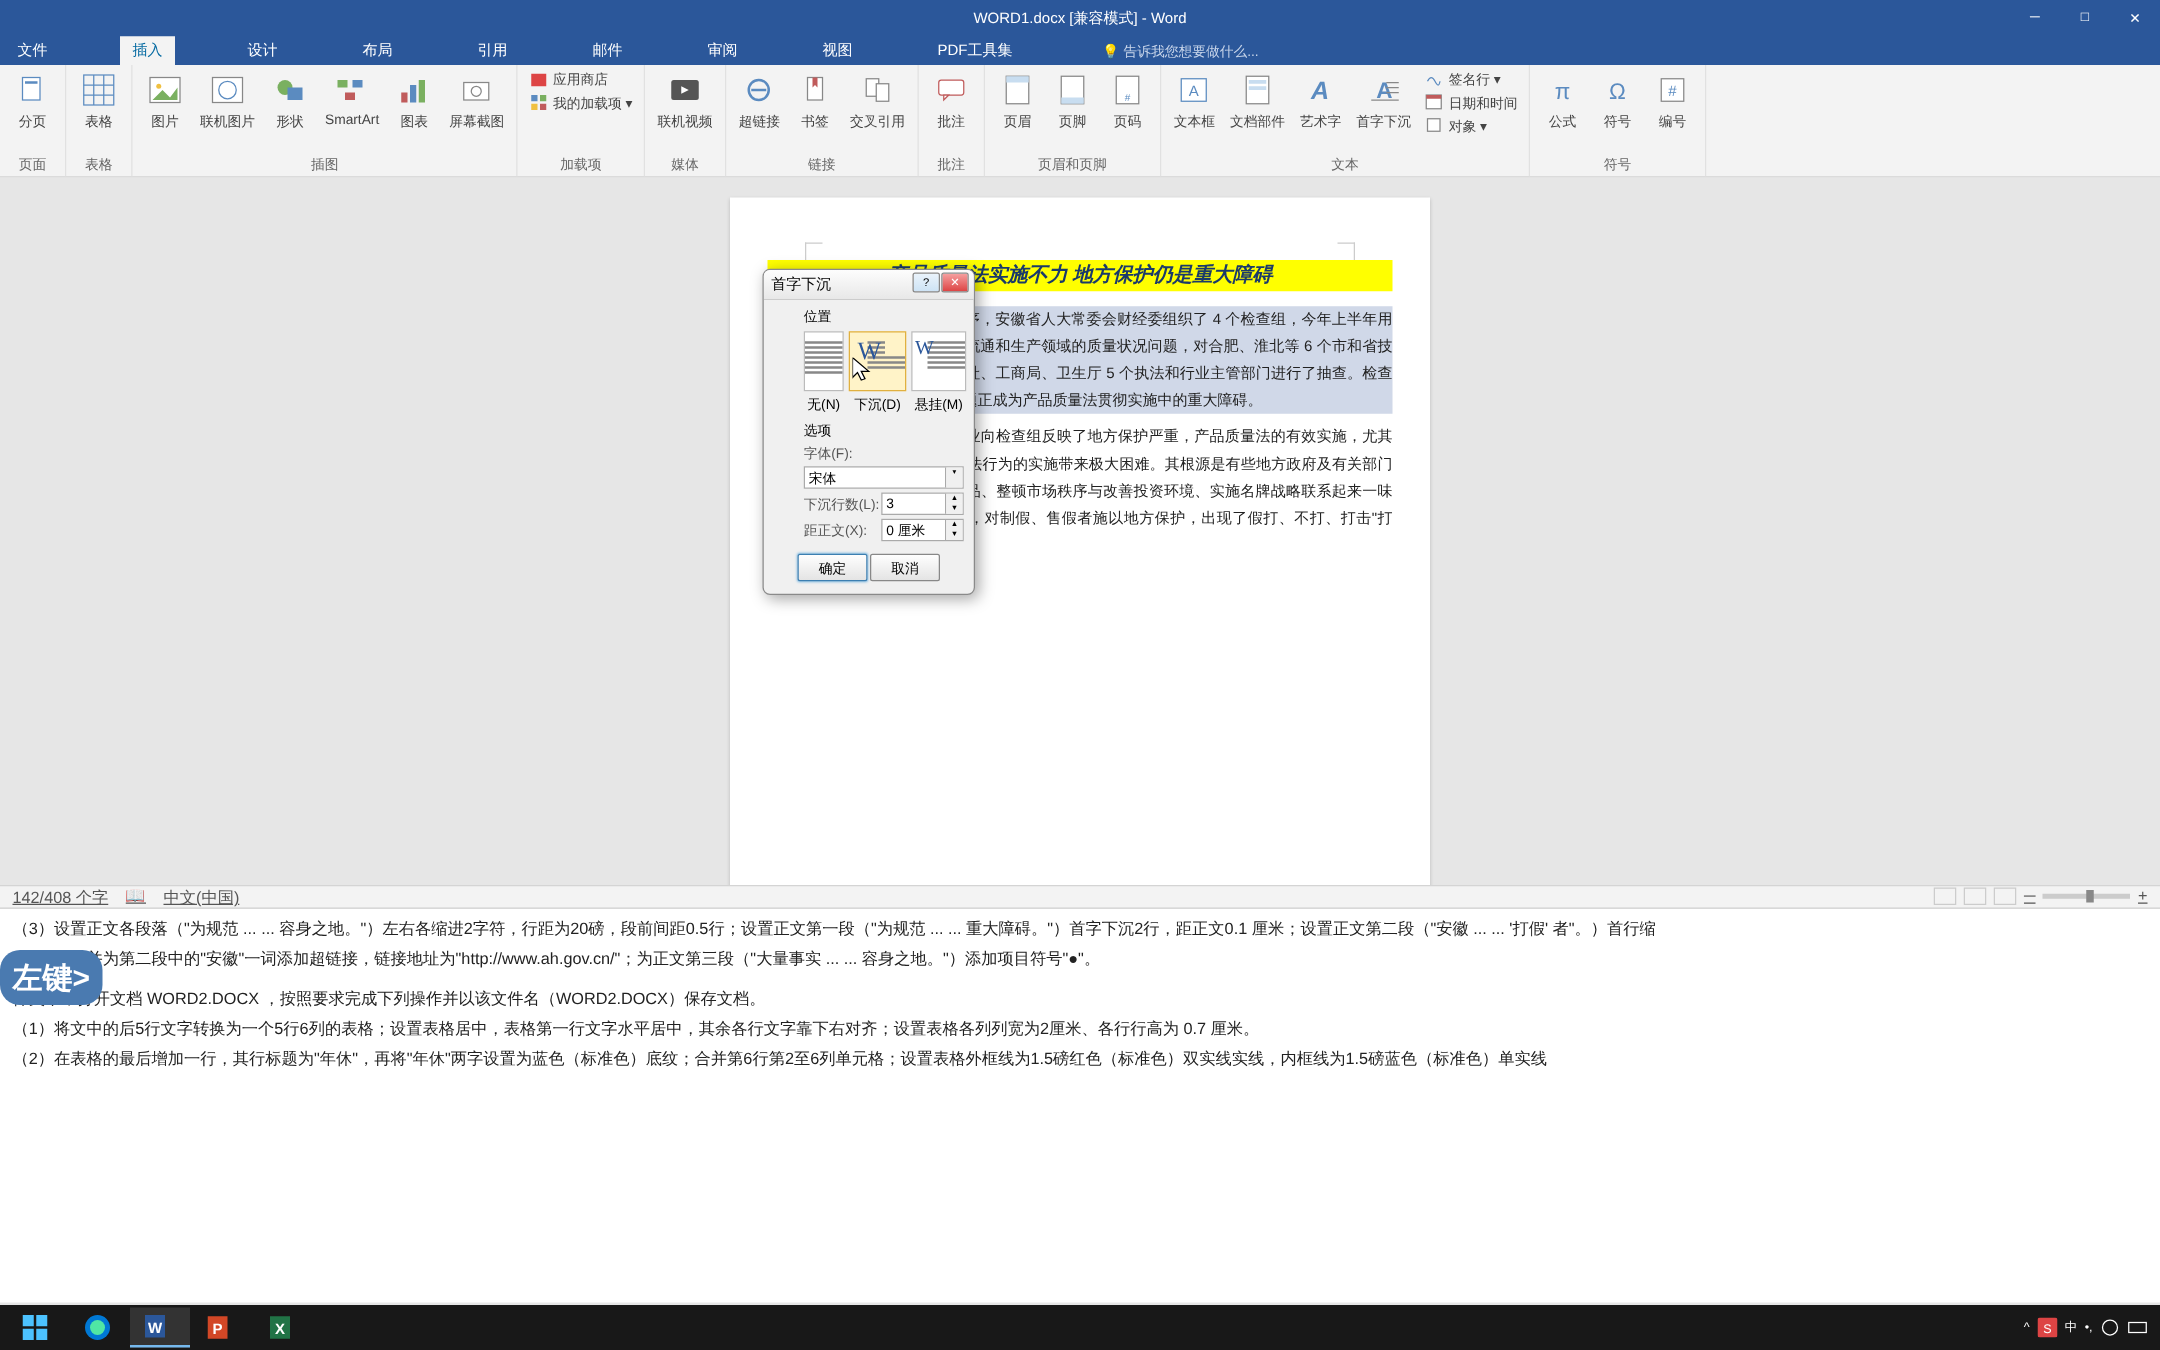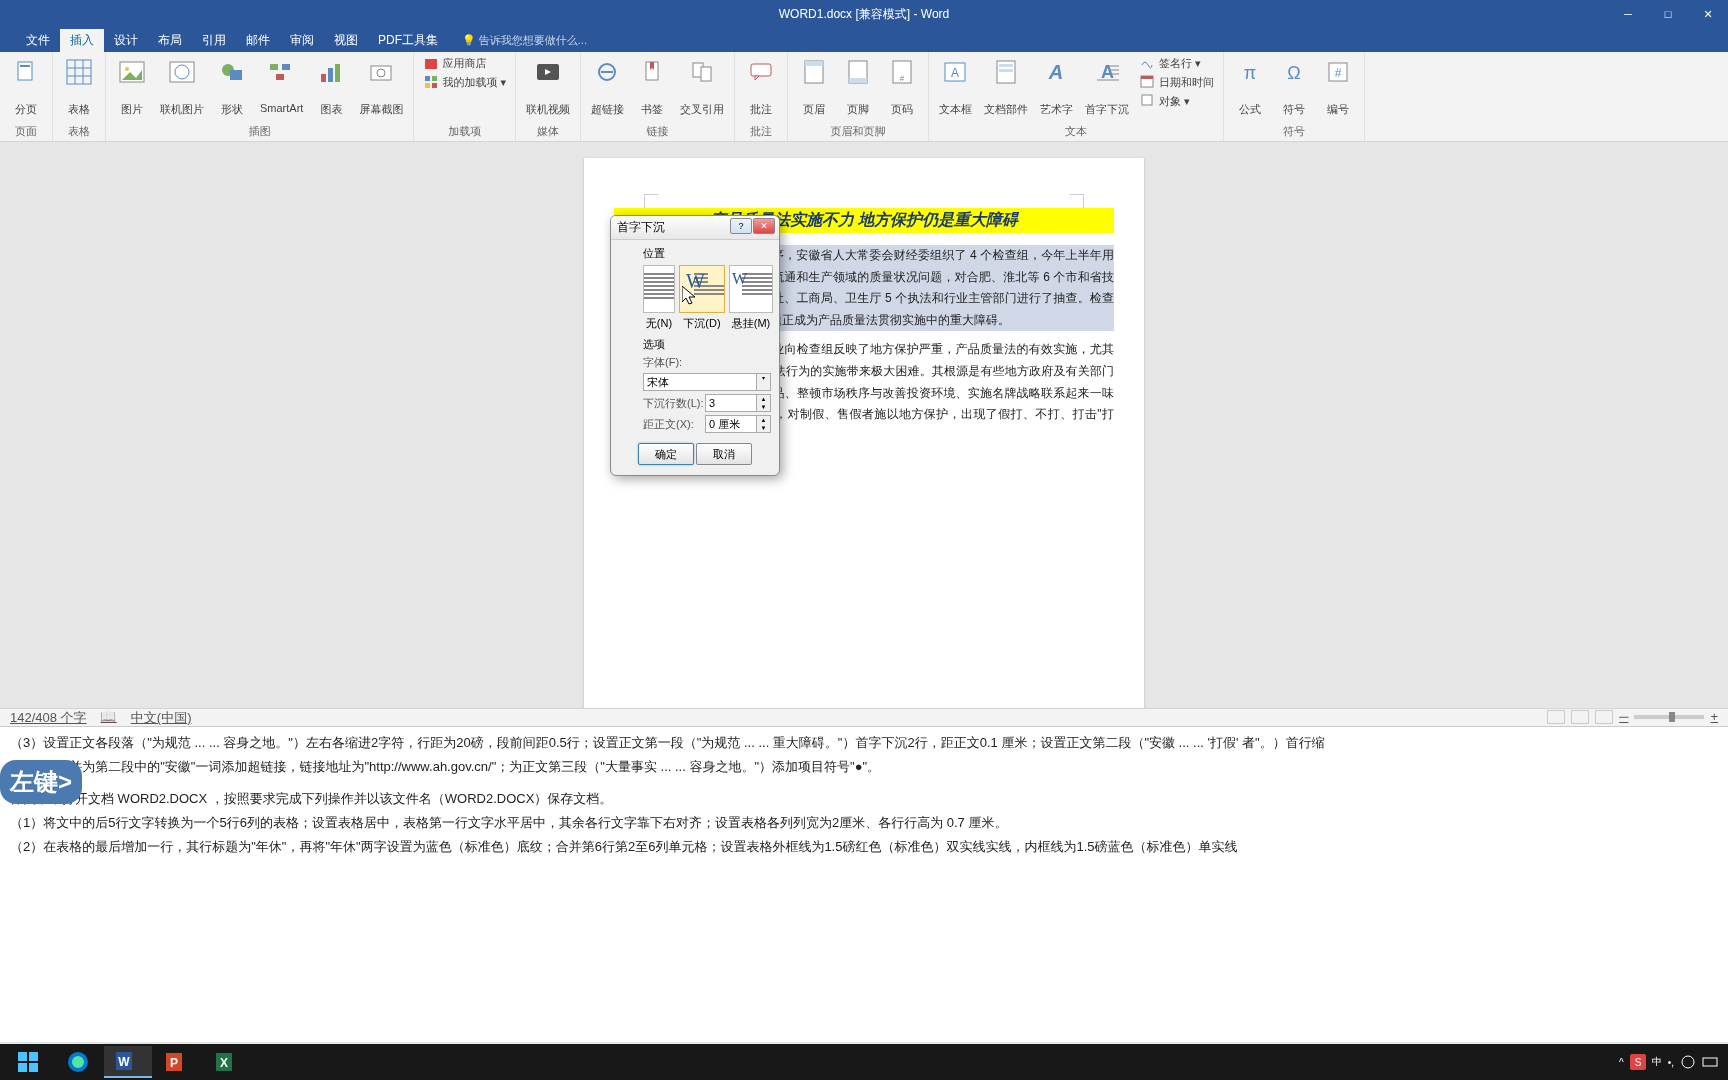--- a/index.html
+++ b/index.html
@@ -4,34 +4,34 @@
 <style>
 *{margin:0;padding:0;box-sizing:border-box;font-family:"Microsoft YaHei",SimSun,sans-serif;}
 body{background:#e6e6e6;width:1728px;height:1080px;overflow:hidden;position:relative;}
 
 
 .titlebar{height:28px;background:#2b579a;color:#fff;display:flex;align-items:center;justify-content:center;position:relative;font-size:12px;}
 .titlebar .win-ctrl{position:absolute;right:0;top:0;display:flex;}
 .titlebar .win-btn{width:40px;height:28px;display:flex;align-items:center;justify-content:center;color:#fff;font-size:11px;}
 
 
-.tabs{height:24px;background:#2b579a;display:flex;align-items:center;padding-left:16px;}
+.tabs{height:24px;background:#2b579a;display:flex;align-items:flex-end;padding-left:4px;gap:48px;}
 .tab{padding:3px 10px;font-size:12px;color:#fff;cursor:pointer;}
 .tab.active{background:#f3f3f3;color:#0369a1;}
 .tab.file{color:#fff;}
 .tell-me{color:#c8d5ea;font-size:11px;margin-left:8px;padding:3px 6px;}
 
 
 .ribbon{height:90px;background:#f3f3f3;border-bottom:1px solid #d4d4d4;display:flex;}
 .rgroup{border-right:1px solid #e1e1e1;padding:2px 6px 0 6px;display:flex;flex-direction:column;justify-content:space-between;}
 .rgroup .controls{display:flex;align-items:flex-start;gap:4px;}
 .rgroup .glabel{text-align:center;font-size:11px;color:#666;padding:2px 0;}
 .rbtn{display:flex;flex-direction:column;align-items:center;gap:2px;padding:2px 4px;cursor:pointer;}
 .rbtn .ricon{width:32px;height:32px;display:flex;align-items:center;justify-content:center;}
-.rbtn .rlabel{font-size:11px;color:#444;white-space:nowrap;margin-top:12px;}
+.rbtn .rlabel{font-size:11px;color:#444;white-space:nowrap;}
 .rbtn-stack{display:flex;flex-direction:column;gap:1px;}
 .rbtn-h{display:flex;align-items:center;gap:3px;font-size:11px;color:#444;padding:1px 3px;}
 .rbtn-h .ricon{width:16px;height:16px;}
 svg{display:block;}
 
 
 .docarea{position:absolute;top:142px;left:0;right:0;bottom:370px;background:#e6e6e6;overflow:hidden;}
 .page{width:560px;min-height:560px;background:#fff;margin:16px auto;box-shadow:0 1px 3px rgba(0,0,0,0.2);padding:50px 30px;position:relative;}
 .corner{position:absolute;width:14px;height:14px;border:1px solid #ccc;}
 .corner.tl{top:36px;left:60px;border-right:none;border-bottom:none;}

